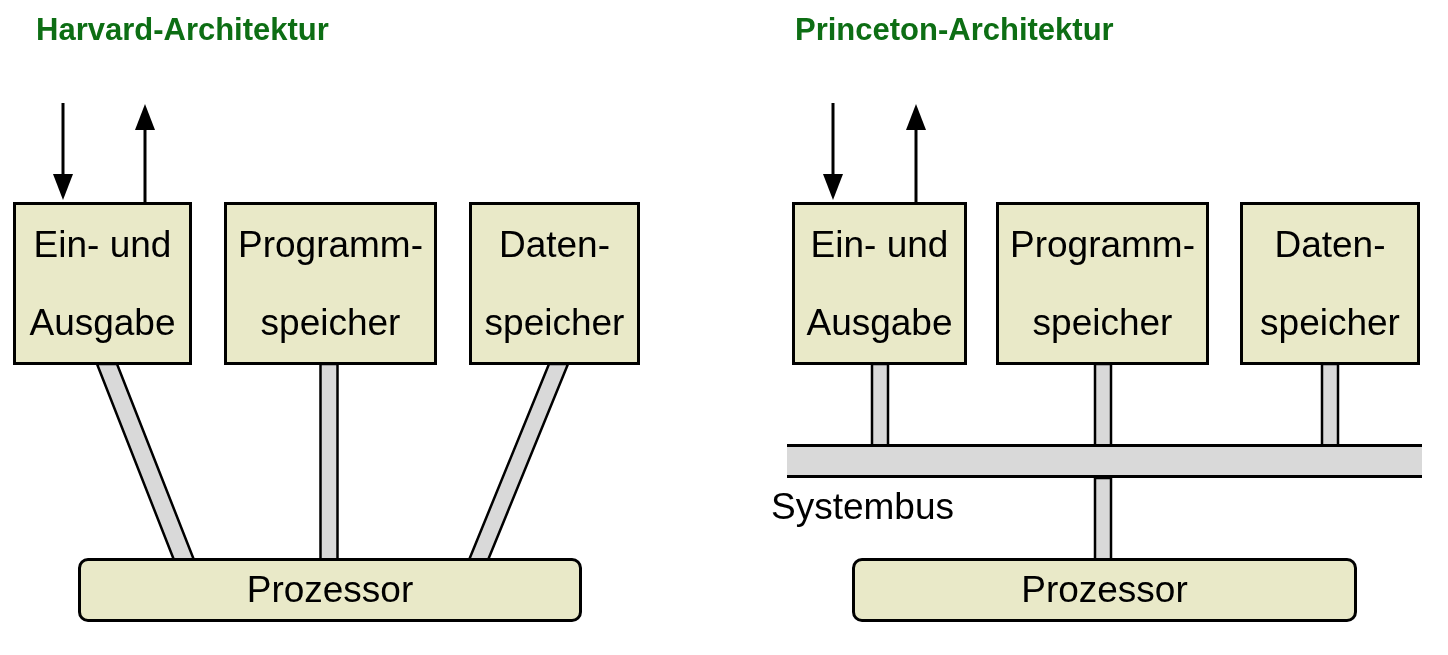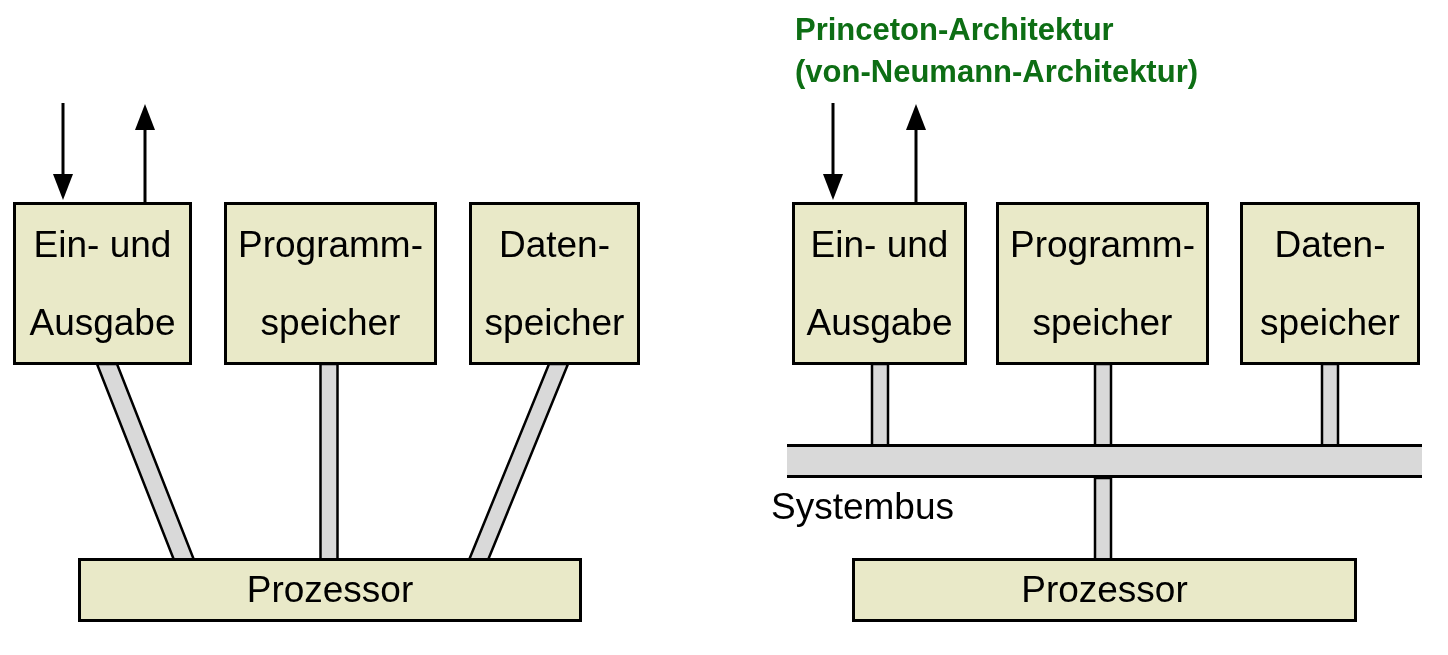--- a/index.html
+++ b/index.html
@@ -35,21 +35,21 @@
     flex-direction: column;
     align-items: center;
     justify-content: center;
     font-size: 37px;
     line-height: 1.08;
     color: #000000;
     text-align: center;
     white-space: nowrap;
     gap: 38px;
   }
-  .node.processor { flex-direction: row; }
+  .node.processor { flex-direction: row; border-radius: 10px; }
   .bus-label {
     position: absolute;
     z-index: 3;
     font-size: 37px;
     color: #000000;
     white-space: nowrap;
     margin-left: 33px;
   }
 </style>
 </head>
@@ -85,24 +85,24 @@
     <g>
       <line x1="833" y1="103" x2="833" y2="182" stroke="#000000" stroke-width="3"></line>
       <polygon points="833,200 823,174 843,174" fill="#000000"></polygon>
     </g>
     <g>
       <line x1="916" y1="202" x2="916" y2="123" stroke="#000000" stroke-width="3"></line>
       <polygon points="916,104 906,130 926,130" fill="#000000"></polygon>
     </g>
   </svg>
 
+  <div class="diagram-title" style="left:36px; top:9px;">Harvard-Architektur</div>
 
   <div class="diagram-title" style="left:795px; top:9px;">
     <div>Princeton-Architektur</div>
-    <div>(von-Neumann-Architektur)</div>
   </div>
 
   <div class="node" style="left:13px; top:202px; width:179px; height:163px;">
     <span>Ein- und</span>
     <span>Ausgabe</span>
   </div>
 
   <div class="node" style="left:224px; top:202px; width:213px; height:163px;">
     <span>Programm-</span>
     <span>speicher</span>

